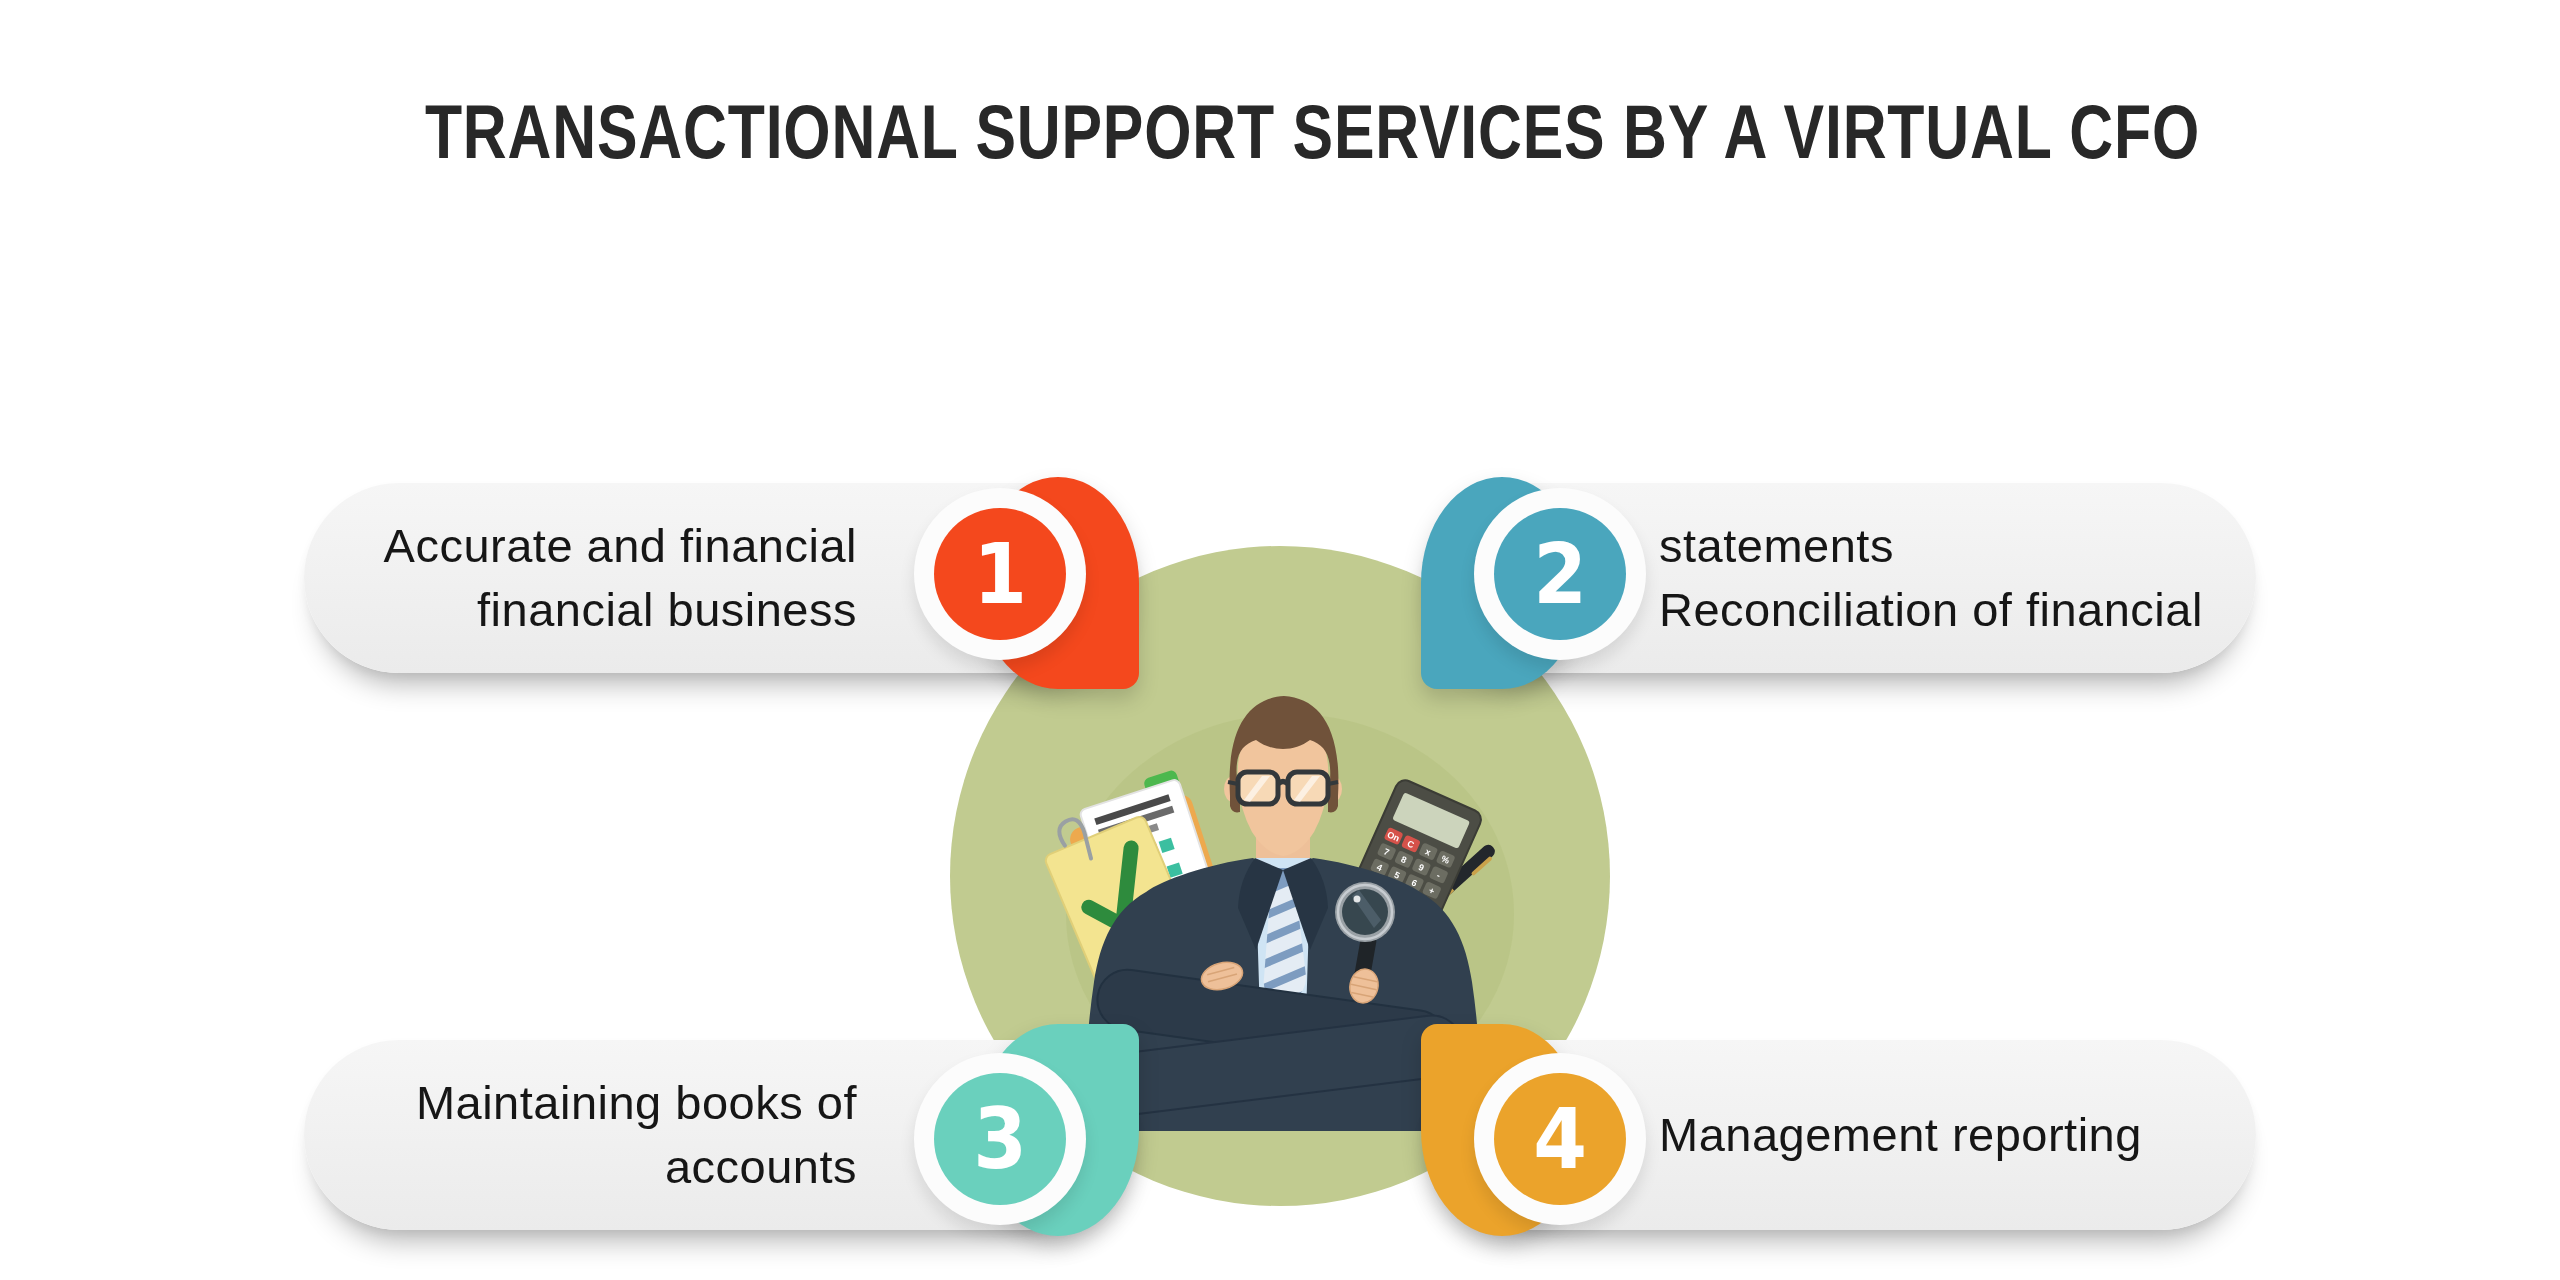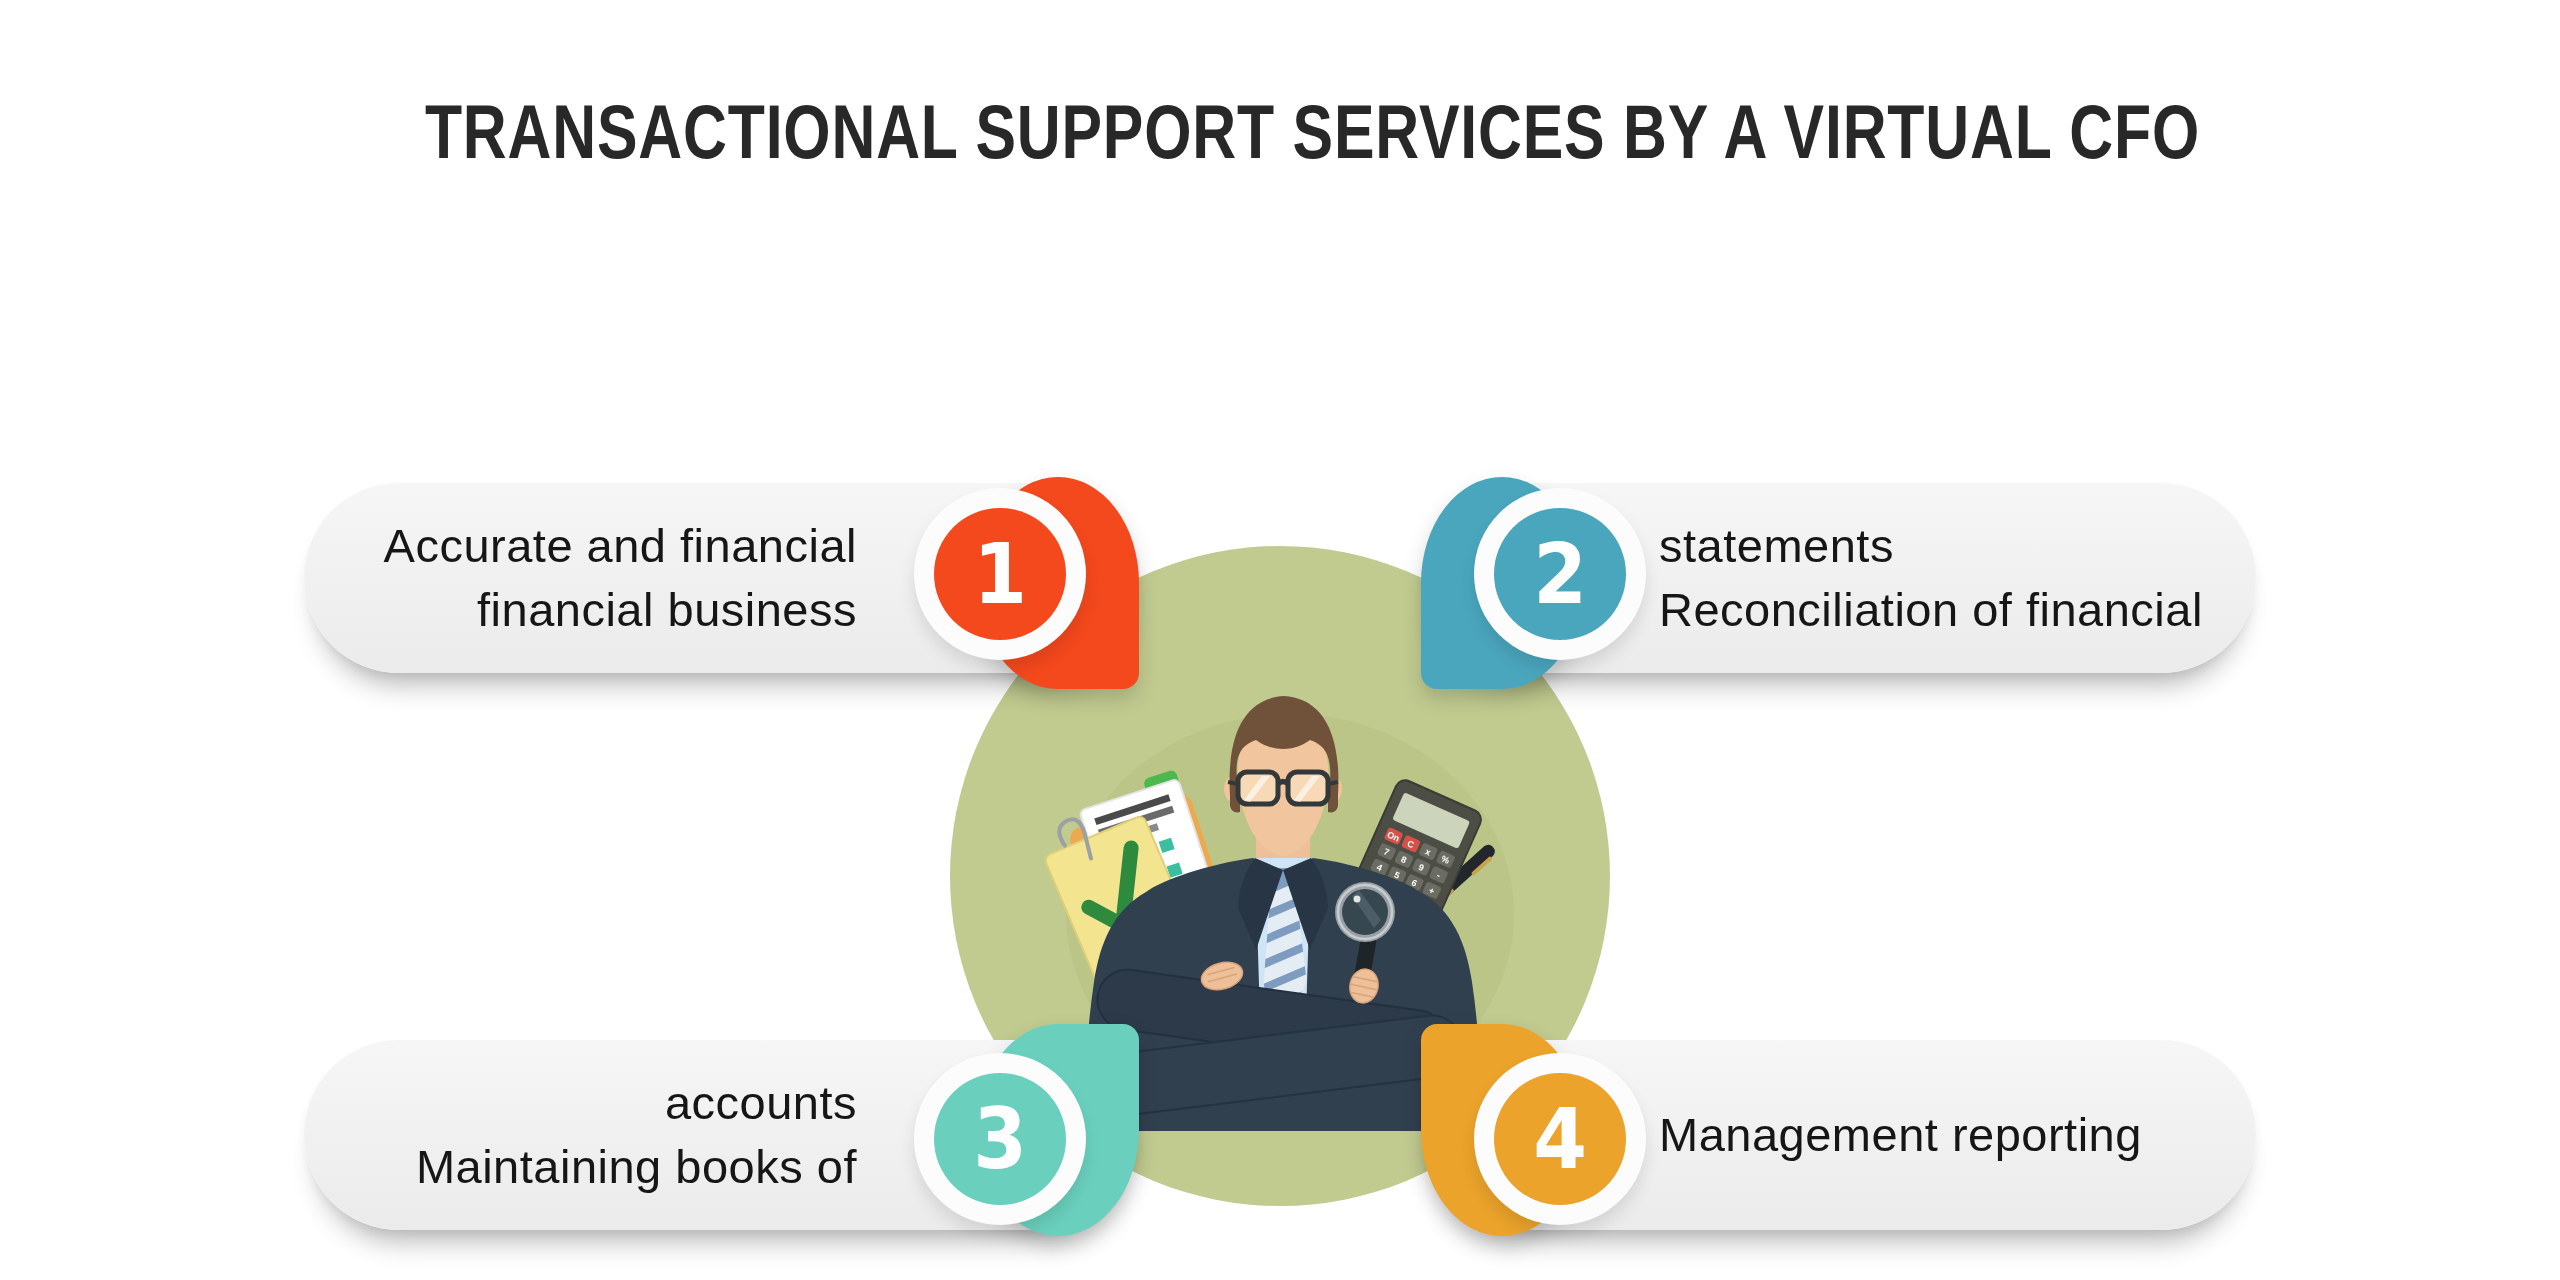--- a/index.html
+++ b/index.html
@@ -267,22 +267,22 @@
       <div class="badge-ring"></div>
       <div class="badge-num">
           <span>2</span>
         </div>
     </div>
   </div>
 
   <div class="card badge-right tail-up" id="card-3" style="--accent: #6ad0bd;">
     <div class="pill">
       <div class="pill-label">
+        <span>Maintaining books of</span>
         <span>accounts</span>
-        <span>Maintaining books of</span>
       </div>
     </div>
     <div class="badge">
       <div class="badge-shape"></div>
       <div class="badge-ring"></div>
       <div class="badge-num">
           <span>3</span>
         </div>
     </div>
   </div>

